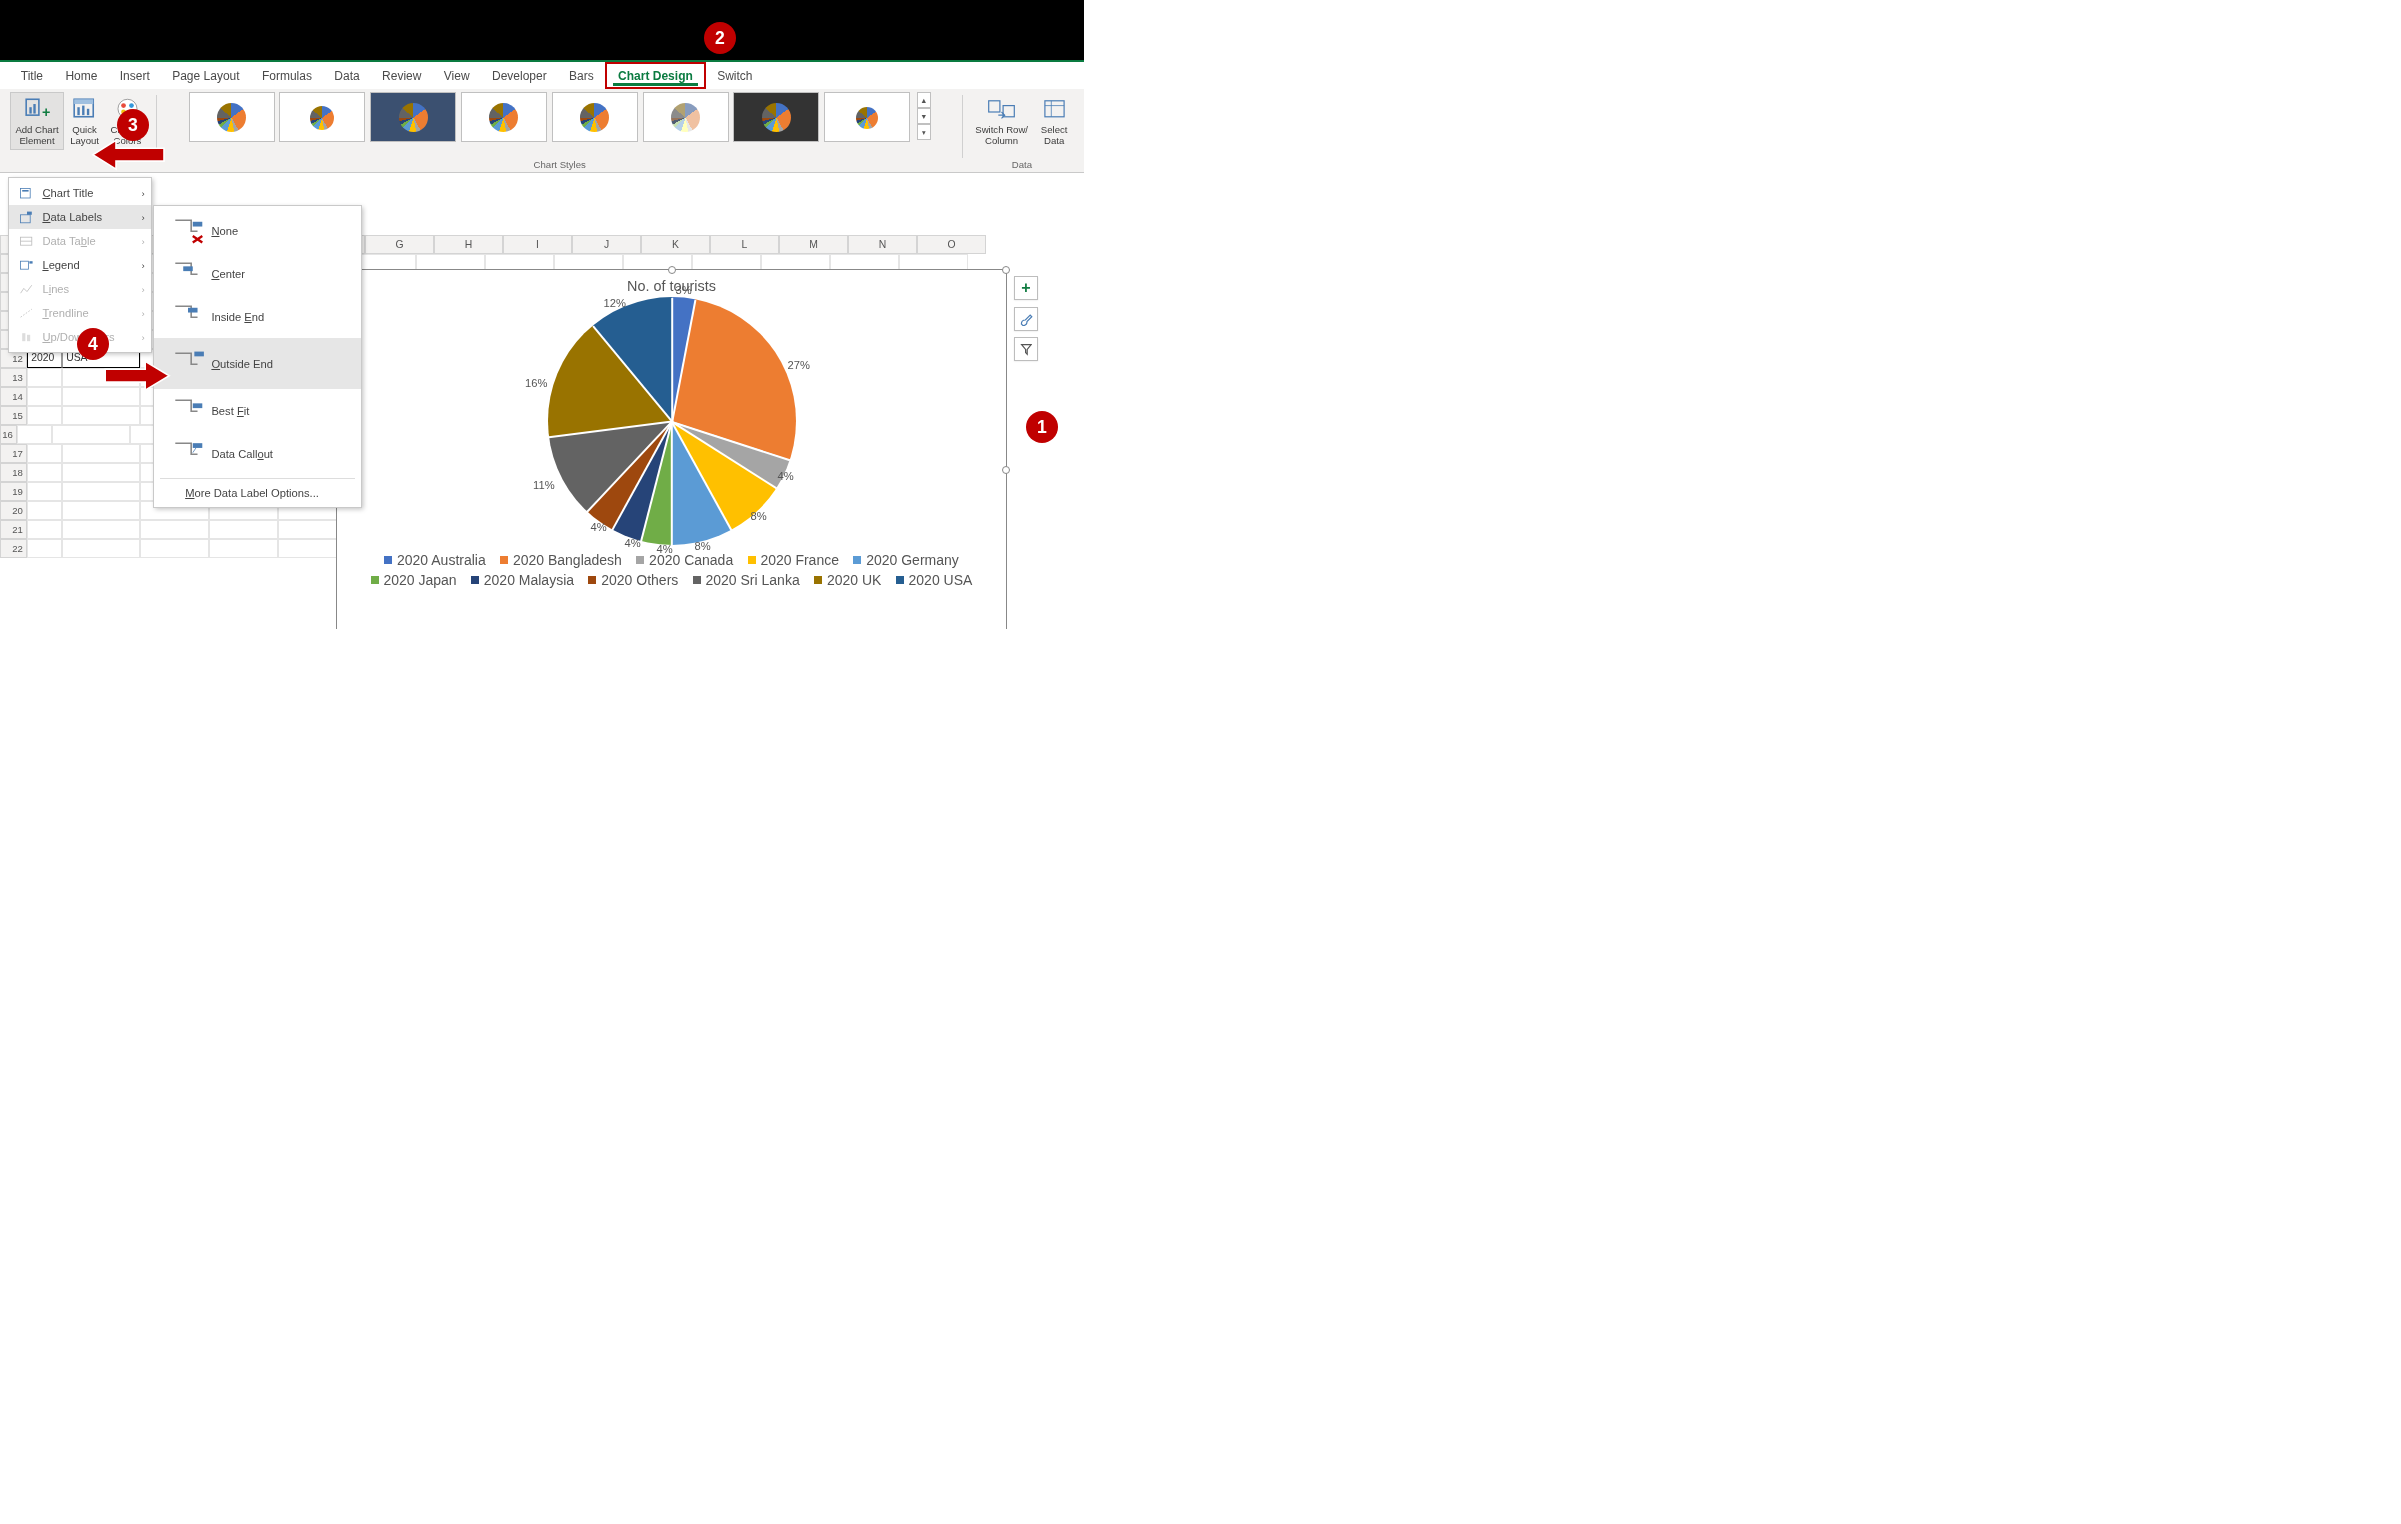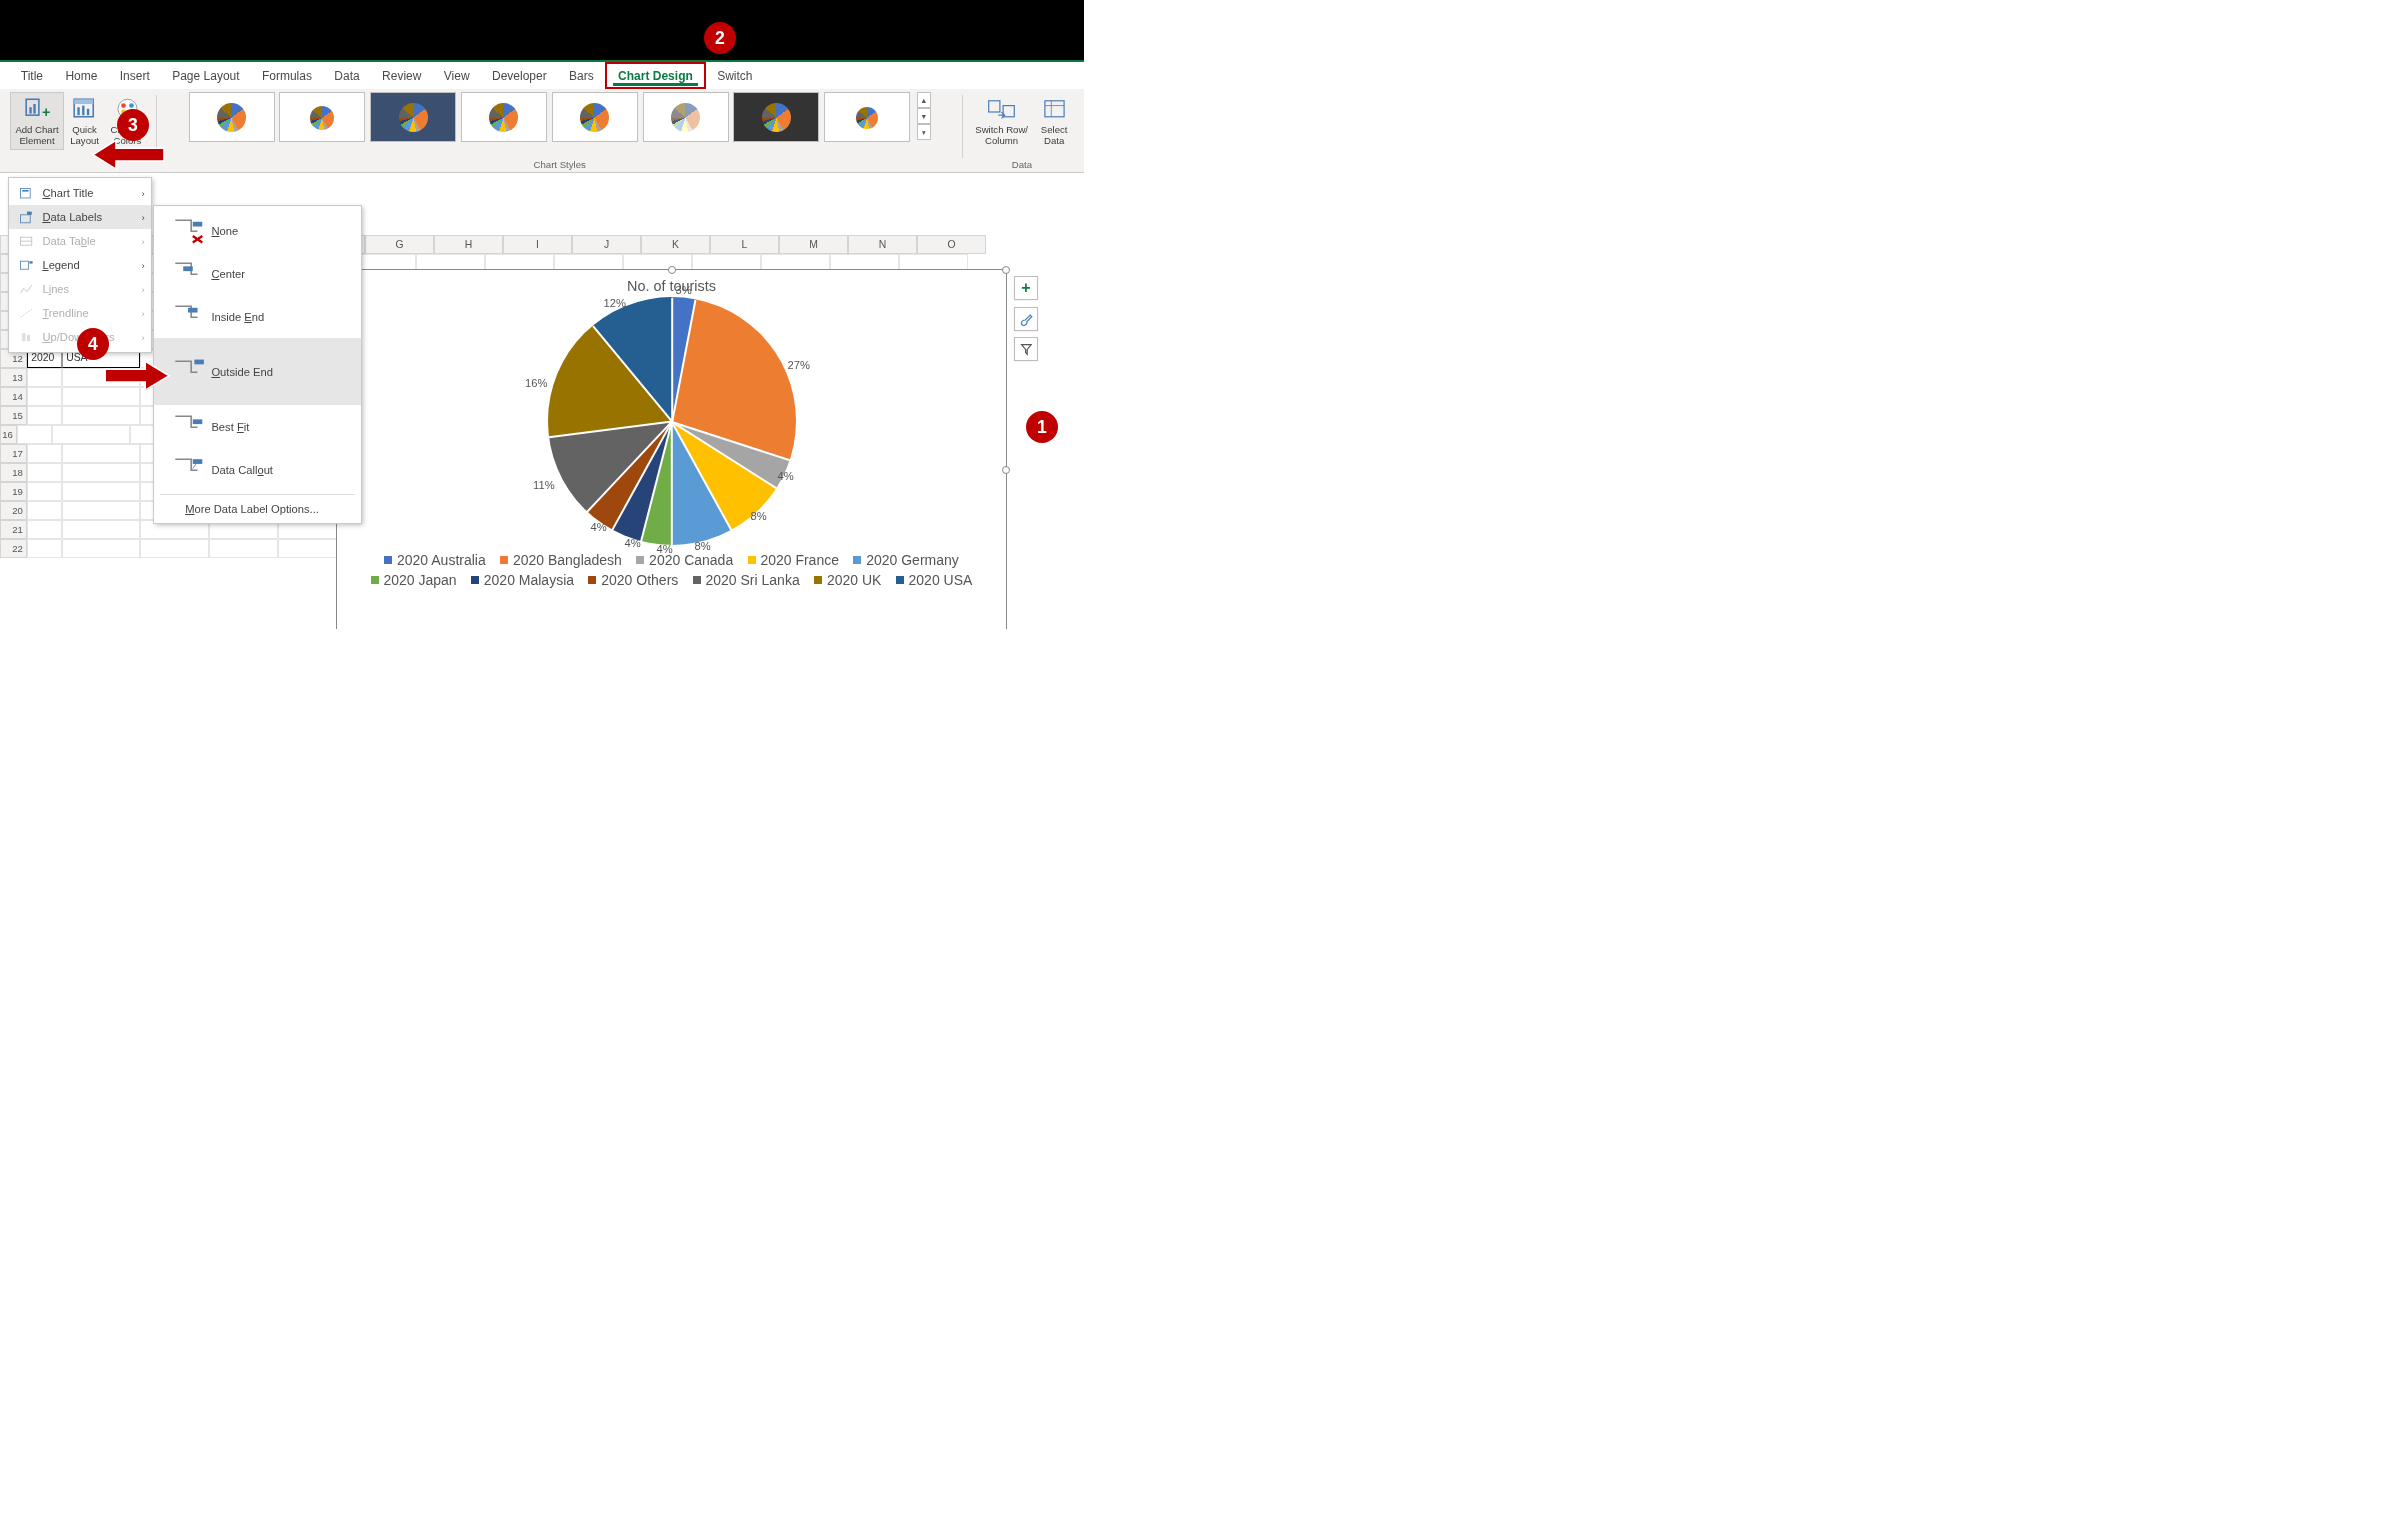--- a/index.html
+++ b/index.html
@@ -719,21 +719,21 @@
   </div>
   <div class="ctx-item" style="padding:8px 16px;">
     <span class="mi-icon" style="width:35px;">
         <svg width="32" height="27" viewBox="0 0 40 34">
           <path d="M4 4 L24 4 L24 18 L32 18" fill="none" stroke="#888" stroke-width="2"></path>
           <rect x="20" y="6" width="12" height="6" fill="#4a7db5"></rect>
         </svg>
       </span>
     <span>Inside <u>E</u>nd</span>
   </div>
-  <div class="ctx-item hovered" style="padding:20px 16px;">
+  <div class="ctx-item hovered" style="padding:12px 16px;">
     <span class="mi-icon" style="width:35px;">
         <svg width="32" height="27" viewBox="0 0 40 34">
           <path d="M4 4 L24 4 L24 18 L32 18" fill="none" stroke="#888" stroke-width="2"></path>
           <rect x="28" y="2" width="12" height="6" fill="#4a7db5"></rect>
         </svg>
       </span>
     <span><u>O</u>utside End</span>
   </div>
   <div class="ctx-item" style="padding:8px 16px;">
     <span class="mi-icon" style="width:35px;">

